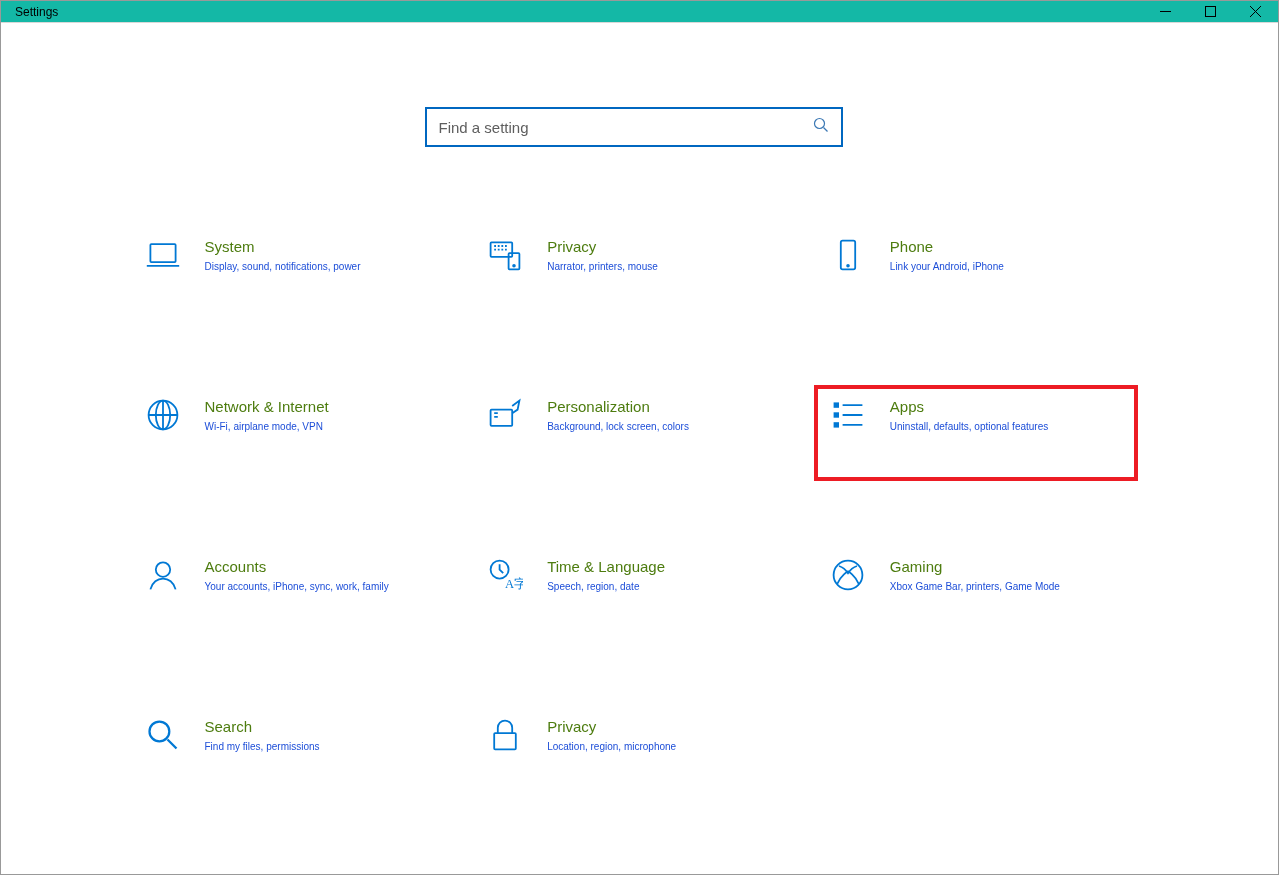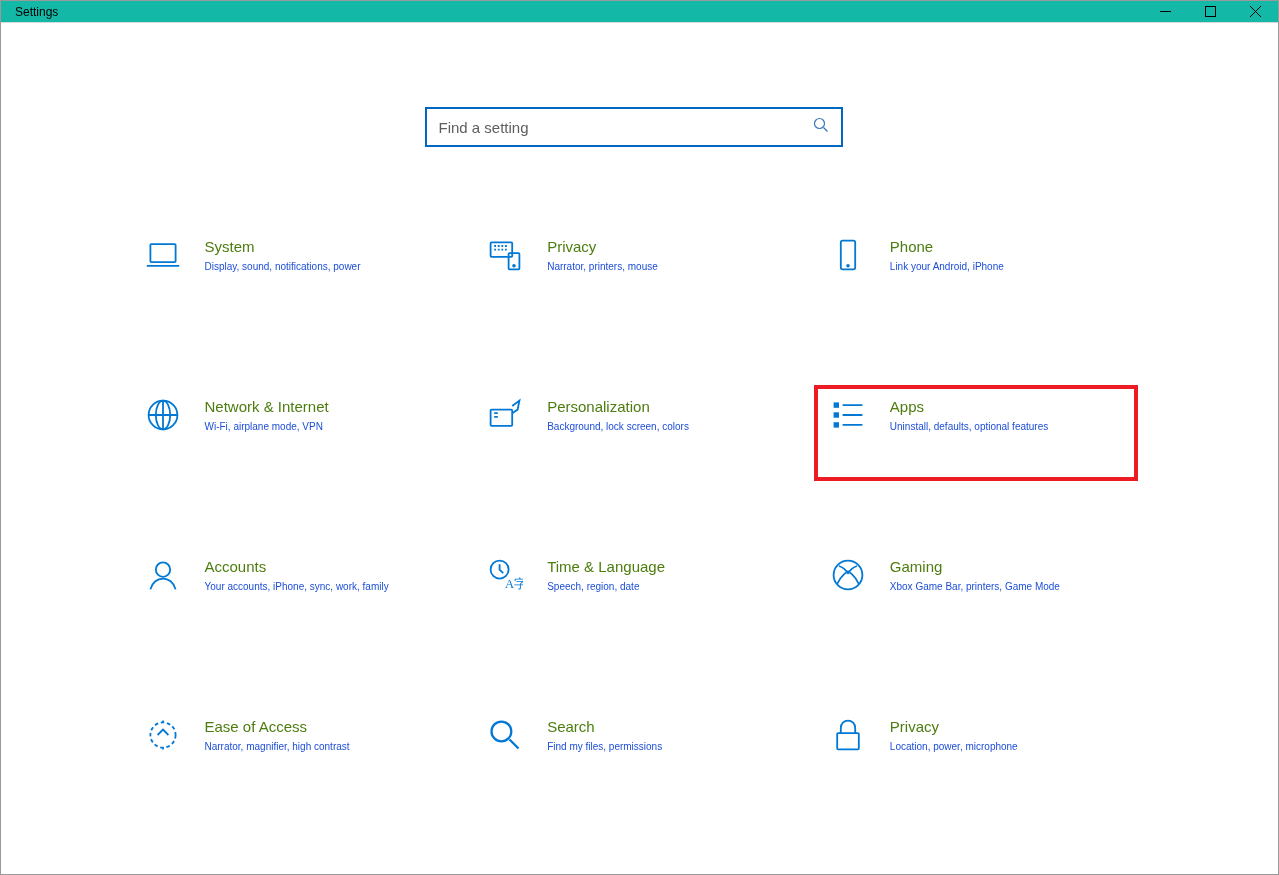--- a/index.html
+++ b/index.html
@@ -255,33 +255,20 @@
             <circle cx="20" cy="20" r="16"></circle>
             <path d="M10 10c6 2 10 8 10 8s4-6 10-8M8 30c4-10 12-14 12-14s8 4 12 14"></path>
           </svg>
       </span>
       <div class="cat-text">
         <div class="cat-title">Gaming</div>
         <div class="cat-desc">Xbox Game Bar, printers, Game Mode</div>
       </div>
     </div>
 
-    <div class="cat">
-      <span class="cat-icon">
-        <svg viewBox="0 0 40 40" fill="none" stroke="currentColor" stroke-width="2" stroke-dasharray="4 3">
-            <circle cx="20" cy="20" r="14"></circle>
-            <path d="M20 6v-2M20 36v-2" stroke-dasharray="0"></path>
-            <path d="M14 20l6-6 6 6" stroke-dasharray="0"></path>
-          </svg>
-      </span>
-      <div class="cat-text">
-        <div class="cat-title">Ease of Access</div>
-        <div class="cat-desc">Narrator, magnifier, high contrast</div>
-      </div>
-    </div>
 
     <div class="cat">
       <span class="cat-icon">
         <svg viewBox="0 0 40 40" fill="none" stroke="currentColor" stroke-width="2.5">
             <circle cx="16" cy="16" r="11"></circle>
             <path d="M25 25l10 10"></path>
           </svg>
       </span>
       <div class="cat-text">
         <div class="cat-title">Search</div>
@@ -291,21 +278,21 @@
 
     <div class="cat">
       <span class="cat-icon">
         <svg viewBox="0 0 40 40" fill="none" stroke="currentColor" stroke-width="2">
             <rect x="8" y="18" width="24" height="18" rx="1"></rect>
             <path d="M12 18v-6a8 8 0 0116 0v6"></path>
           </svg>
       </span>
       <div class="cat-text">
         <div class="cat-title">Privacy</div>
-        <div class="cat-desc">Location, power, microphone</div>
+        <div class="cat-desc">Location, region, microphone</div>
       </div>
     </div>
 
     <div class="cat">
       
       
     </div>
 
   </div>
 </div>

